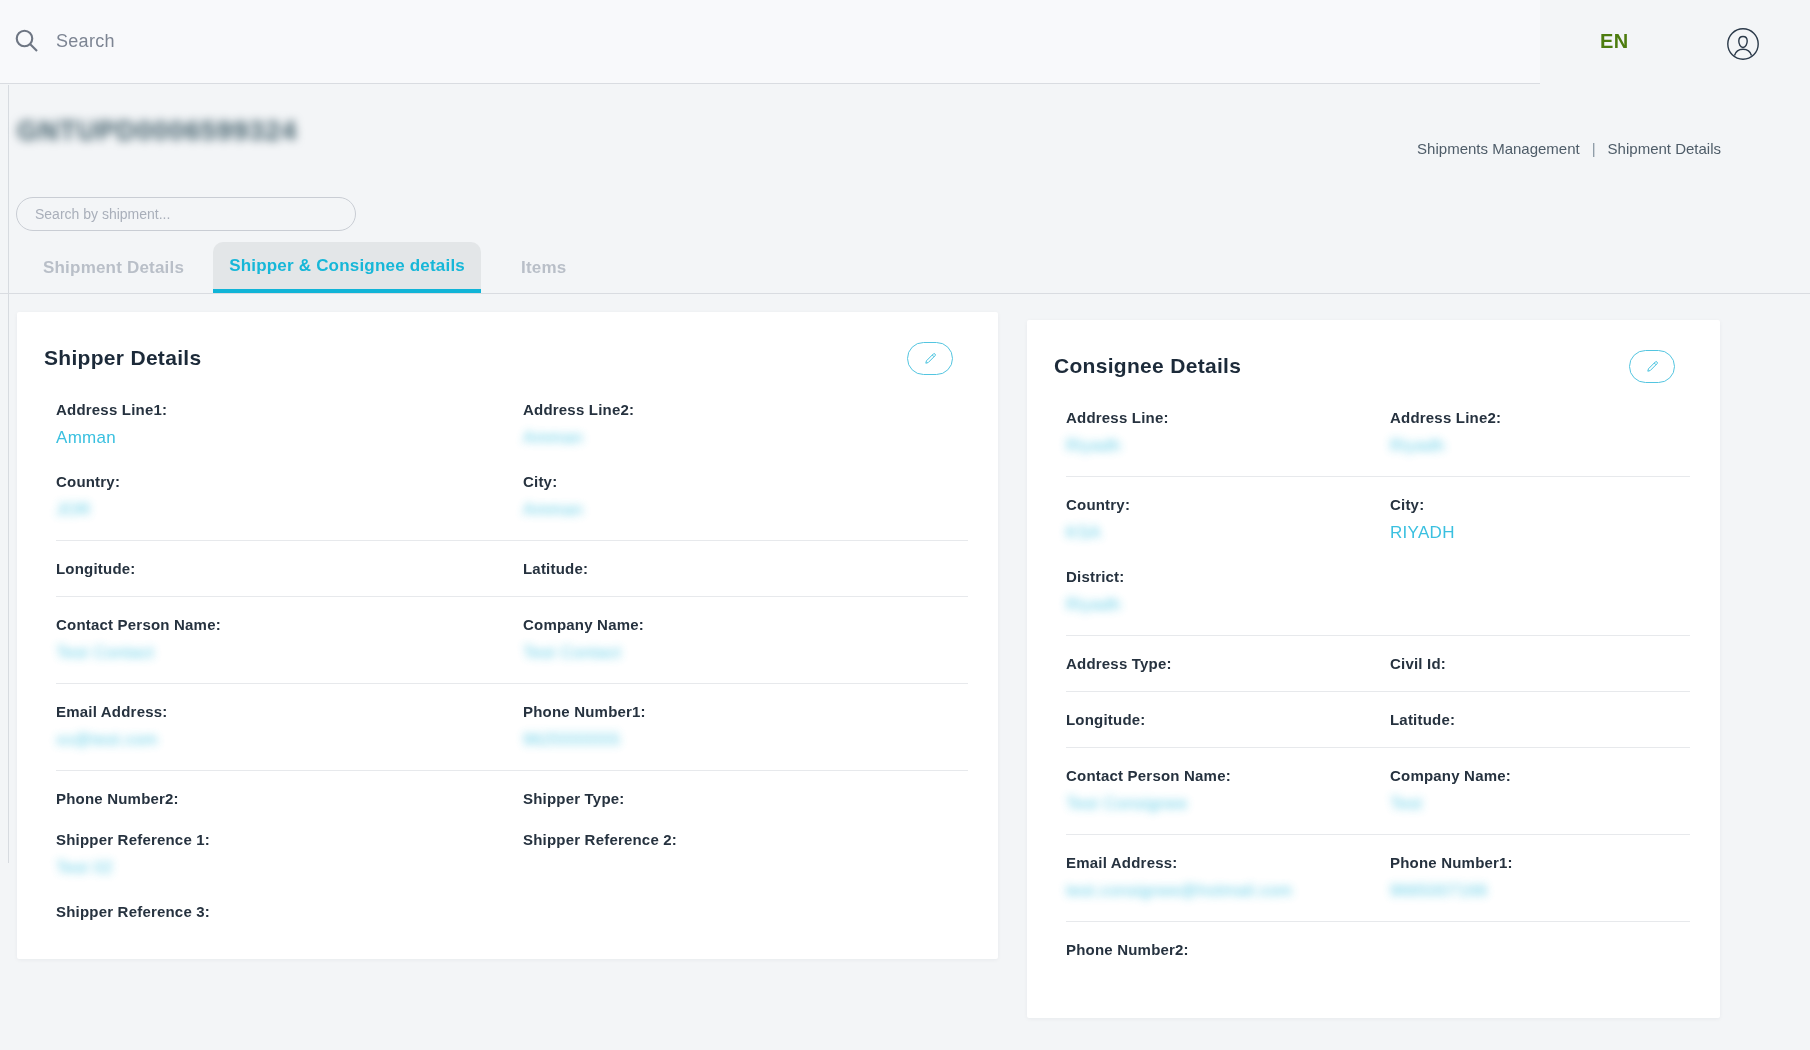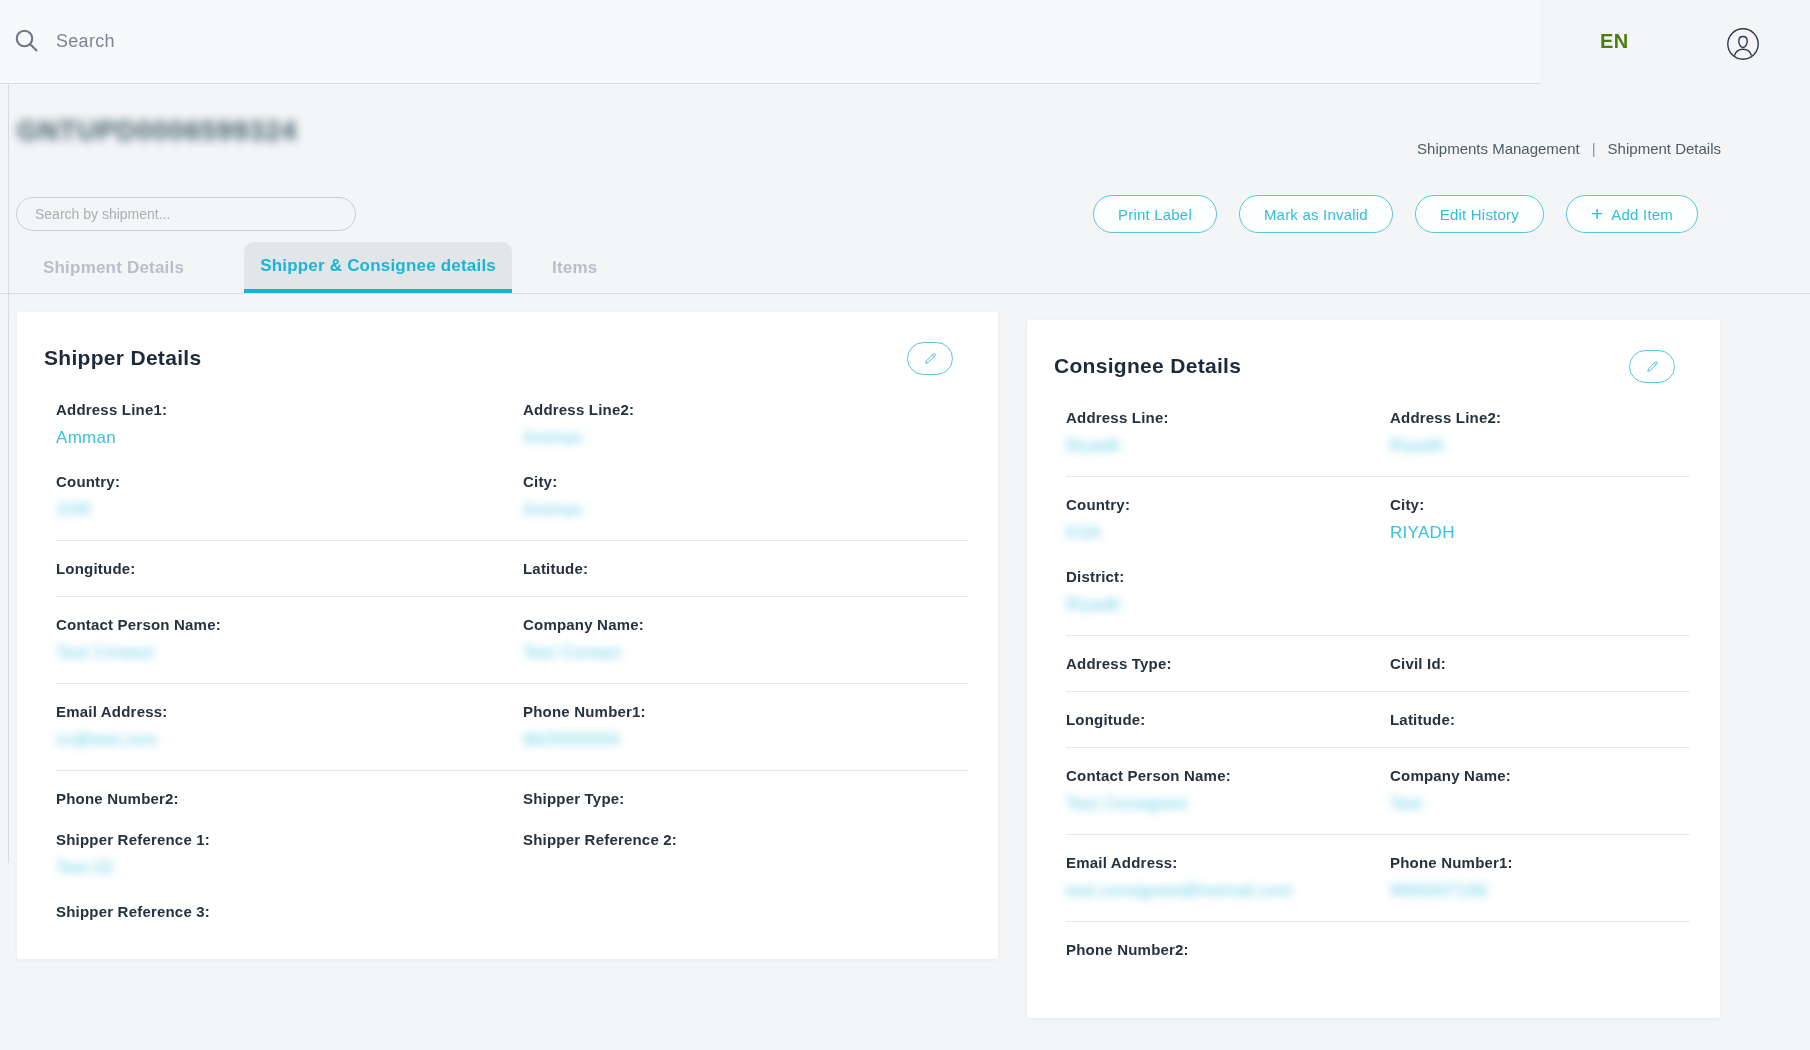--- a/index.html
+++ b/index.html
@@ -35,21 +35,21 @@
   .pill-btn { height:38px; border:1px solid #57c7e1; border-radius:19px; background:#fdfefe;
               color:#2fbedd; font-size:15px; padding:0 24px; display:flex; align-items:center; gap:8px;
               cursor:pointer; font-family:"Liberation Sans", sans-serif; letter-spacing:.2px; }
   .pill-btn .plus { font-size:21px; font-weight:400; line-height:1; margin-top:-2px; }
 
   
   .tabs { position:absolute; left:0; top:242px; width:1810px; height:52px;
           border-bottom:1px solid #d9dce1; display:flex; align-items:stretch; padding-left:15px; }
   .tab { font-size:17px; font-weight:700; color:#b9bfc8; padding:0 28px; display:flex; align-items:center; cursor:pointer; letter-spacing:.2px; }
   .tab.active { background:#e3e6e8; color:#17b7d8; border-radius:10px 10px 0 0;
-                border-bottom:4px solid #10b4d7; padding:8px 16px; margin:0 12px 0 32px; }
+                border-bottom:4px solid #10b4d7; padding:8px 16px; margin:0 12px 0 1px; }
 
   
   .card { position:absolute; background:#ffffff; border-radius:2px; box-shadow:0 1px 4px rgba(25,39,52,.05); }
   .card.shipper   { left:17px;   top:312px; width:981px; height:647px; }
   .card.consignee { left:1027px; top:320px; width:693px; height:698px; }
   .card-head { display:flex; justify-content:space-between; align-items:flex-start; padding:30px 45px 4px 27px; }
   .card-title { font-size:21px; font-weight:700; color:#1c2a39; letter-spacing:.3px; margin-top:4px; }
   .edit-btn { width:46px; height:33px; border:1px solid #53c5e0; border-radius:17px; background:#fff;
               color:#45c2de; display:flex; align-items:center; justify-content:center; cursor:pointer; }
   .edit-btn svg { width:15px; height:15px; }
@@ -89,35 +89,20 @@
   <div class="left-rail"></div>
 
   <div class="shipment-title">GNTUPD0006599324</div>
   <div class="breadcrumb">
     <span class="bc-link">Shipments Management</span>
     <span class="sep">|</span>
     <span>Shipment Details</span>
   </div>
 
   <input class="shipment-search" type="text" placeholder="Search by shipment..." style="">
-  <div class="toolbar-buttons">
-      <button class="pill-btn">
-        <span>Print Label</span>
-      </button>
-      <button class="pill-btn">
-        <span>Mark as Invalid</span>
-      </button>
-      <button class="pill-btn">
-        <span>Edit History</span>
-      </button>
-      <button class="pill-btn">
-        <span class="plus">+</span>
-        <span>Add Item</span>
-      </button>
-    </div>
 
   <div class="tabs">
       <div class="tab">Shipment Details</div>
       <div class="tab active">Shipper &amp; Consignee details</div>
       <div class="tab">Items</div>
     </div>
 
   <div class="card shipper">
     <div class="card-head">
       <div class="card-title">Shipper Details</div>

